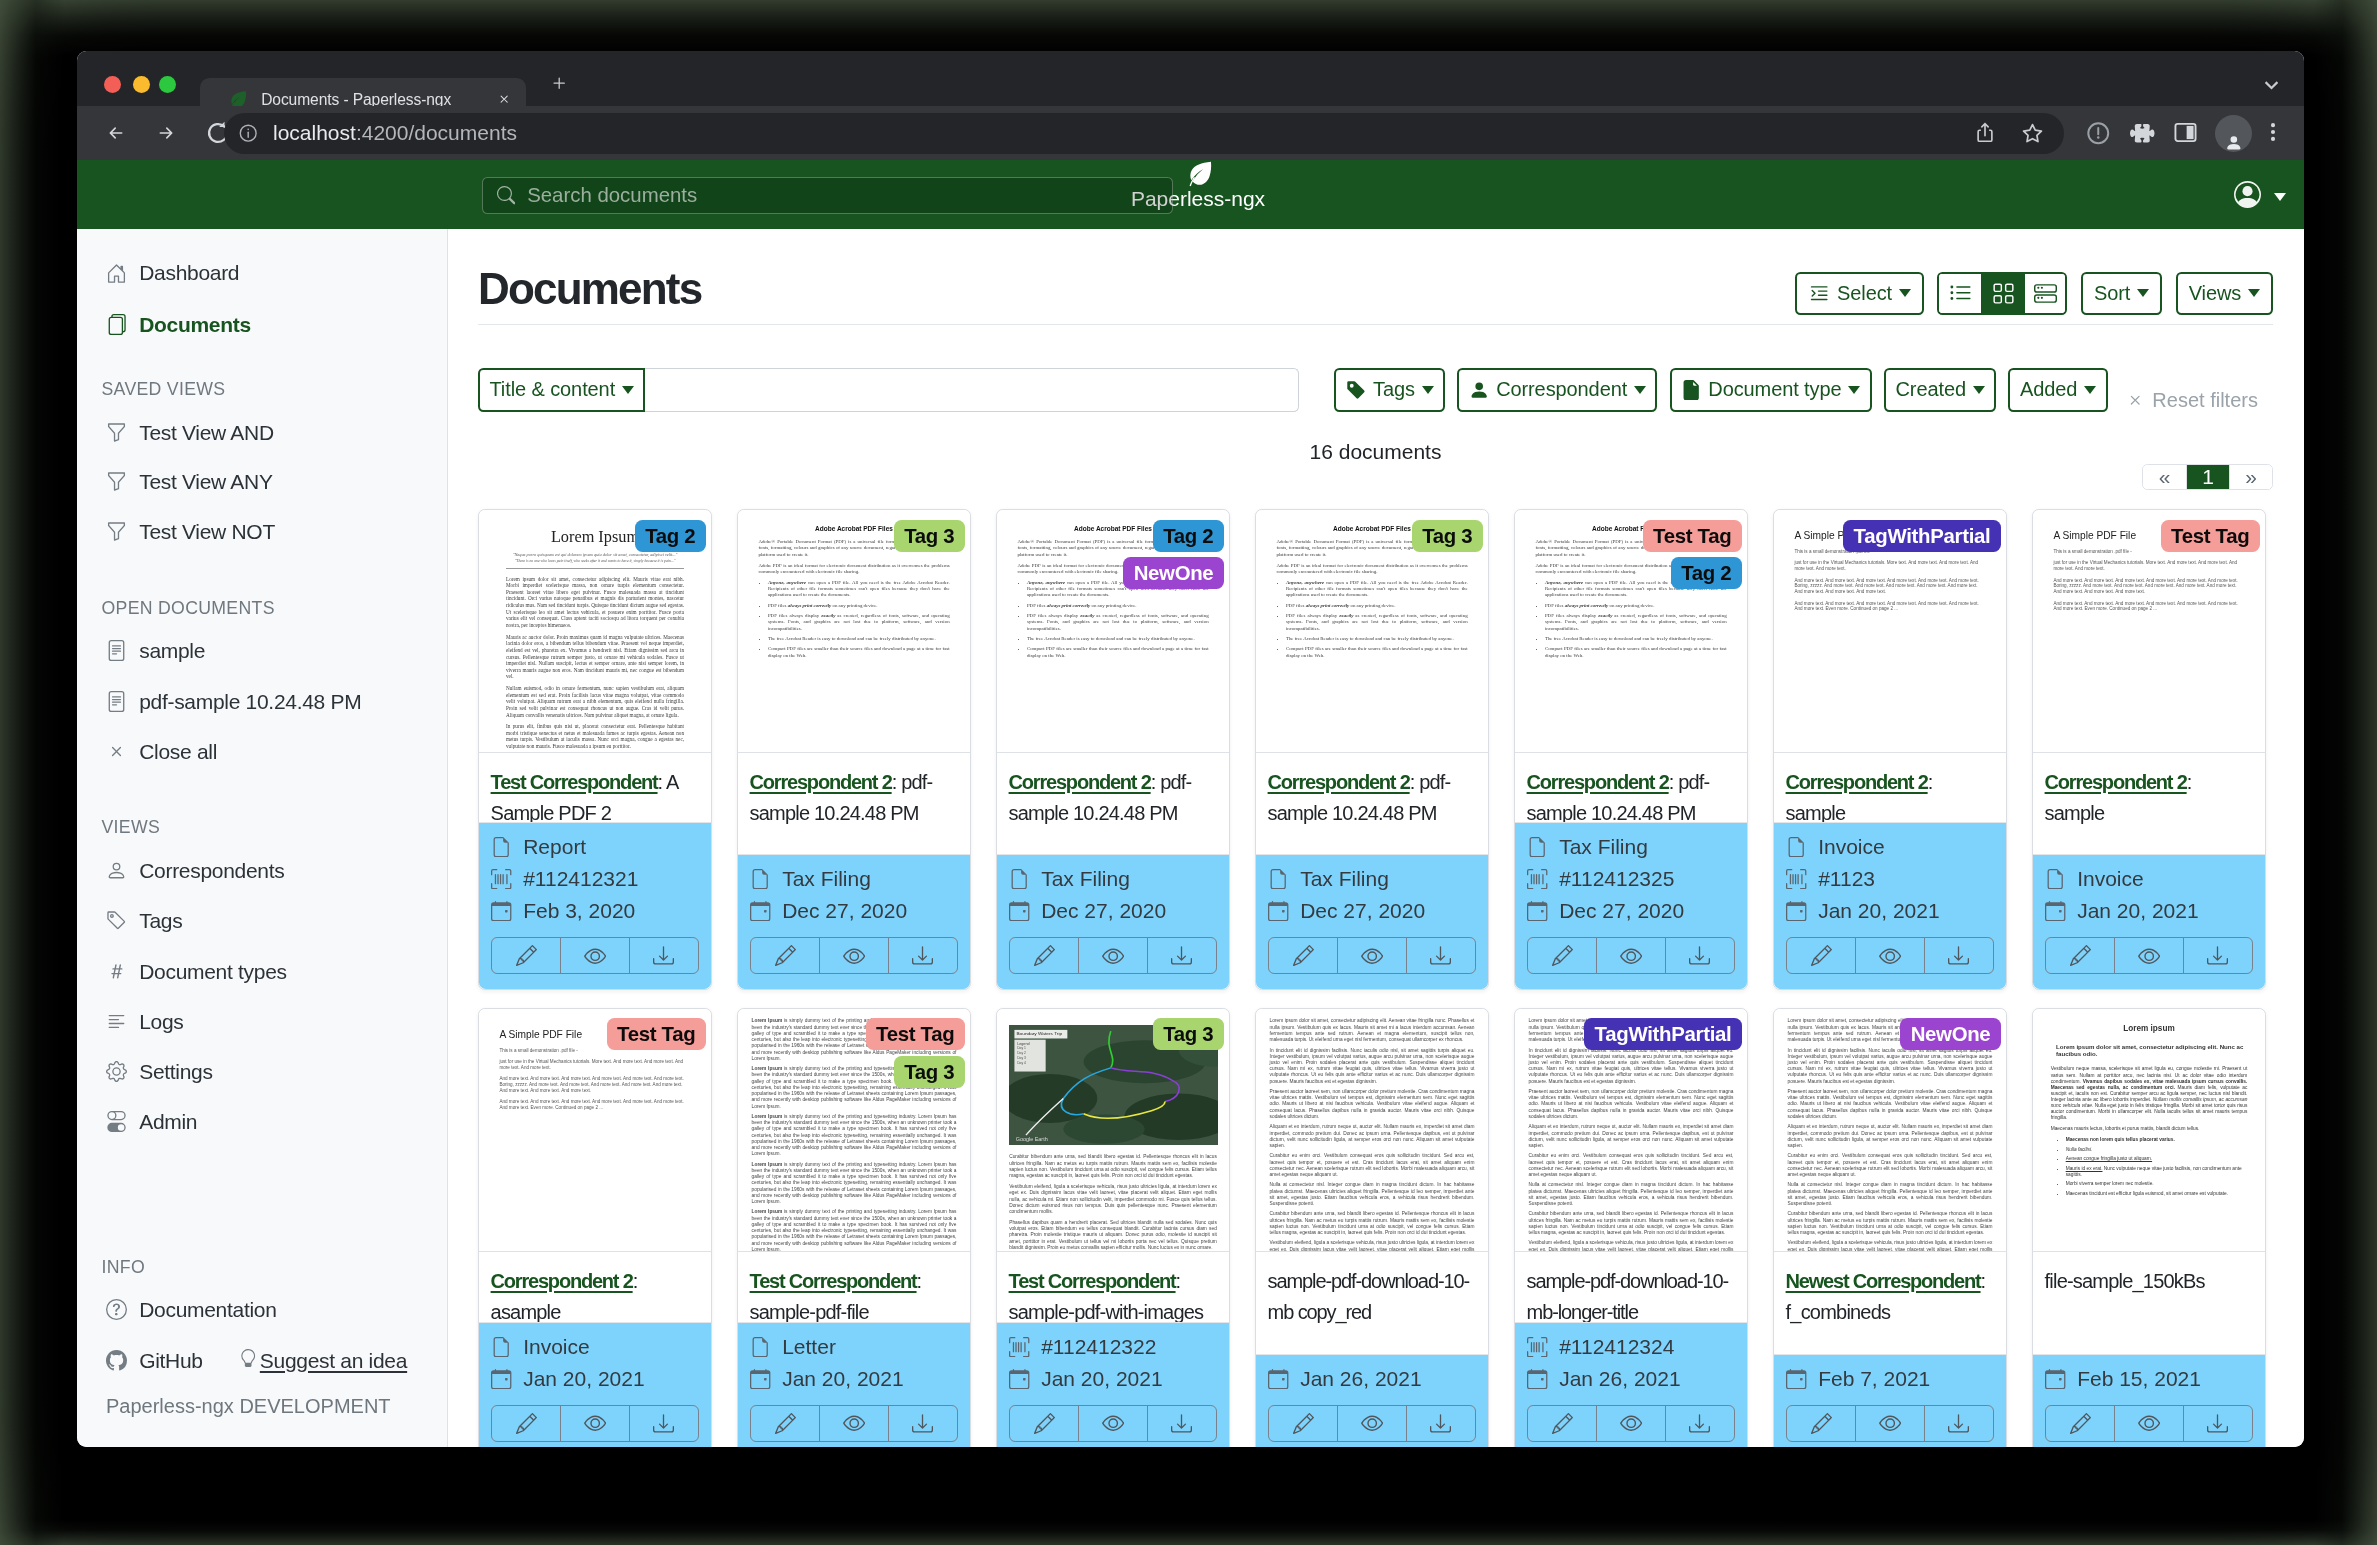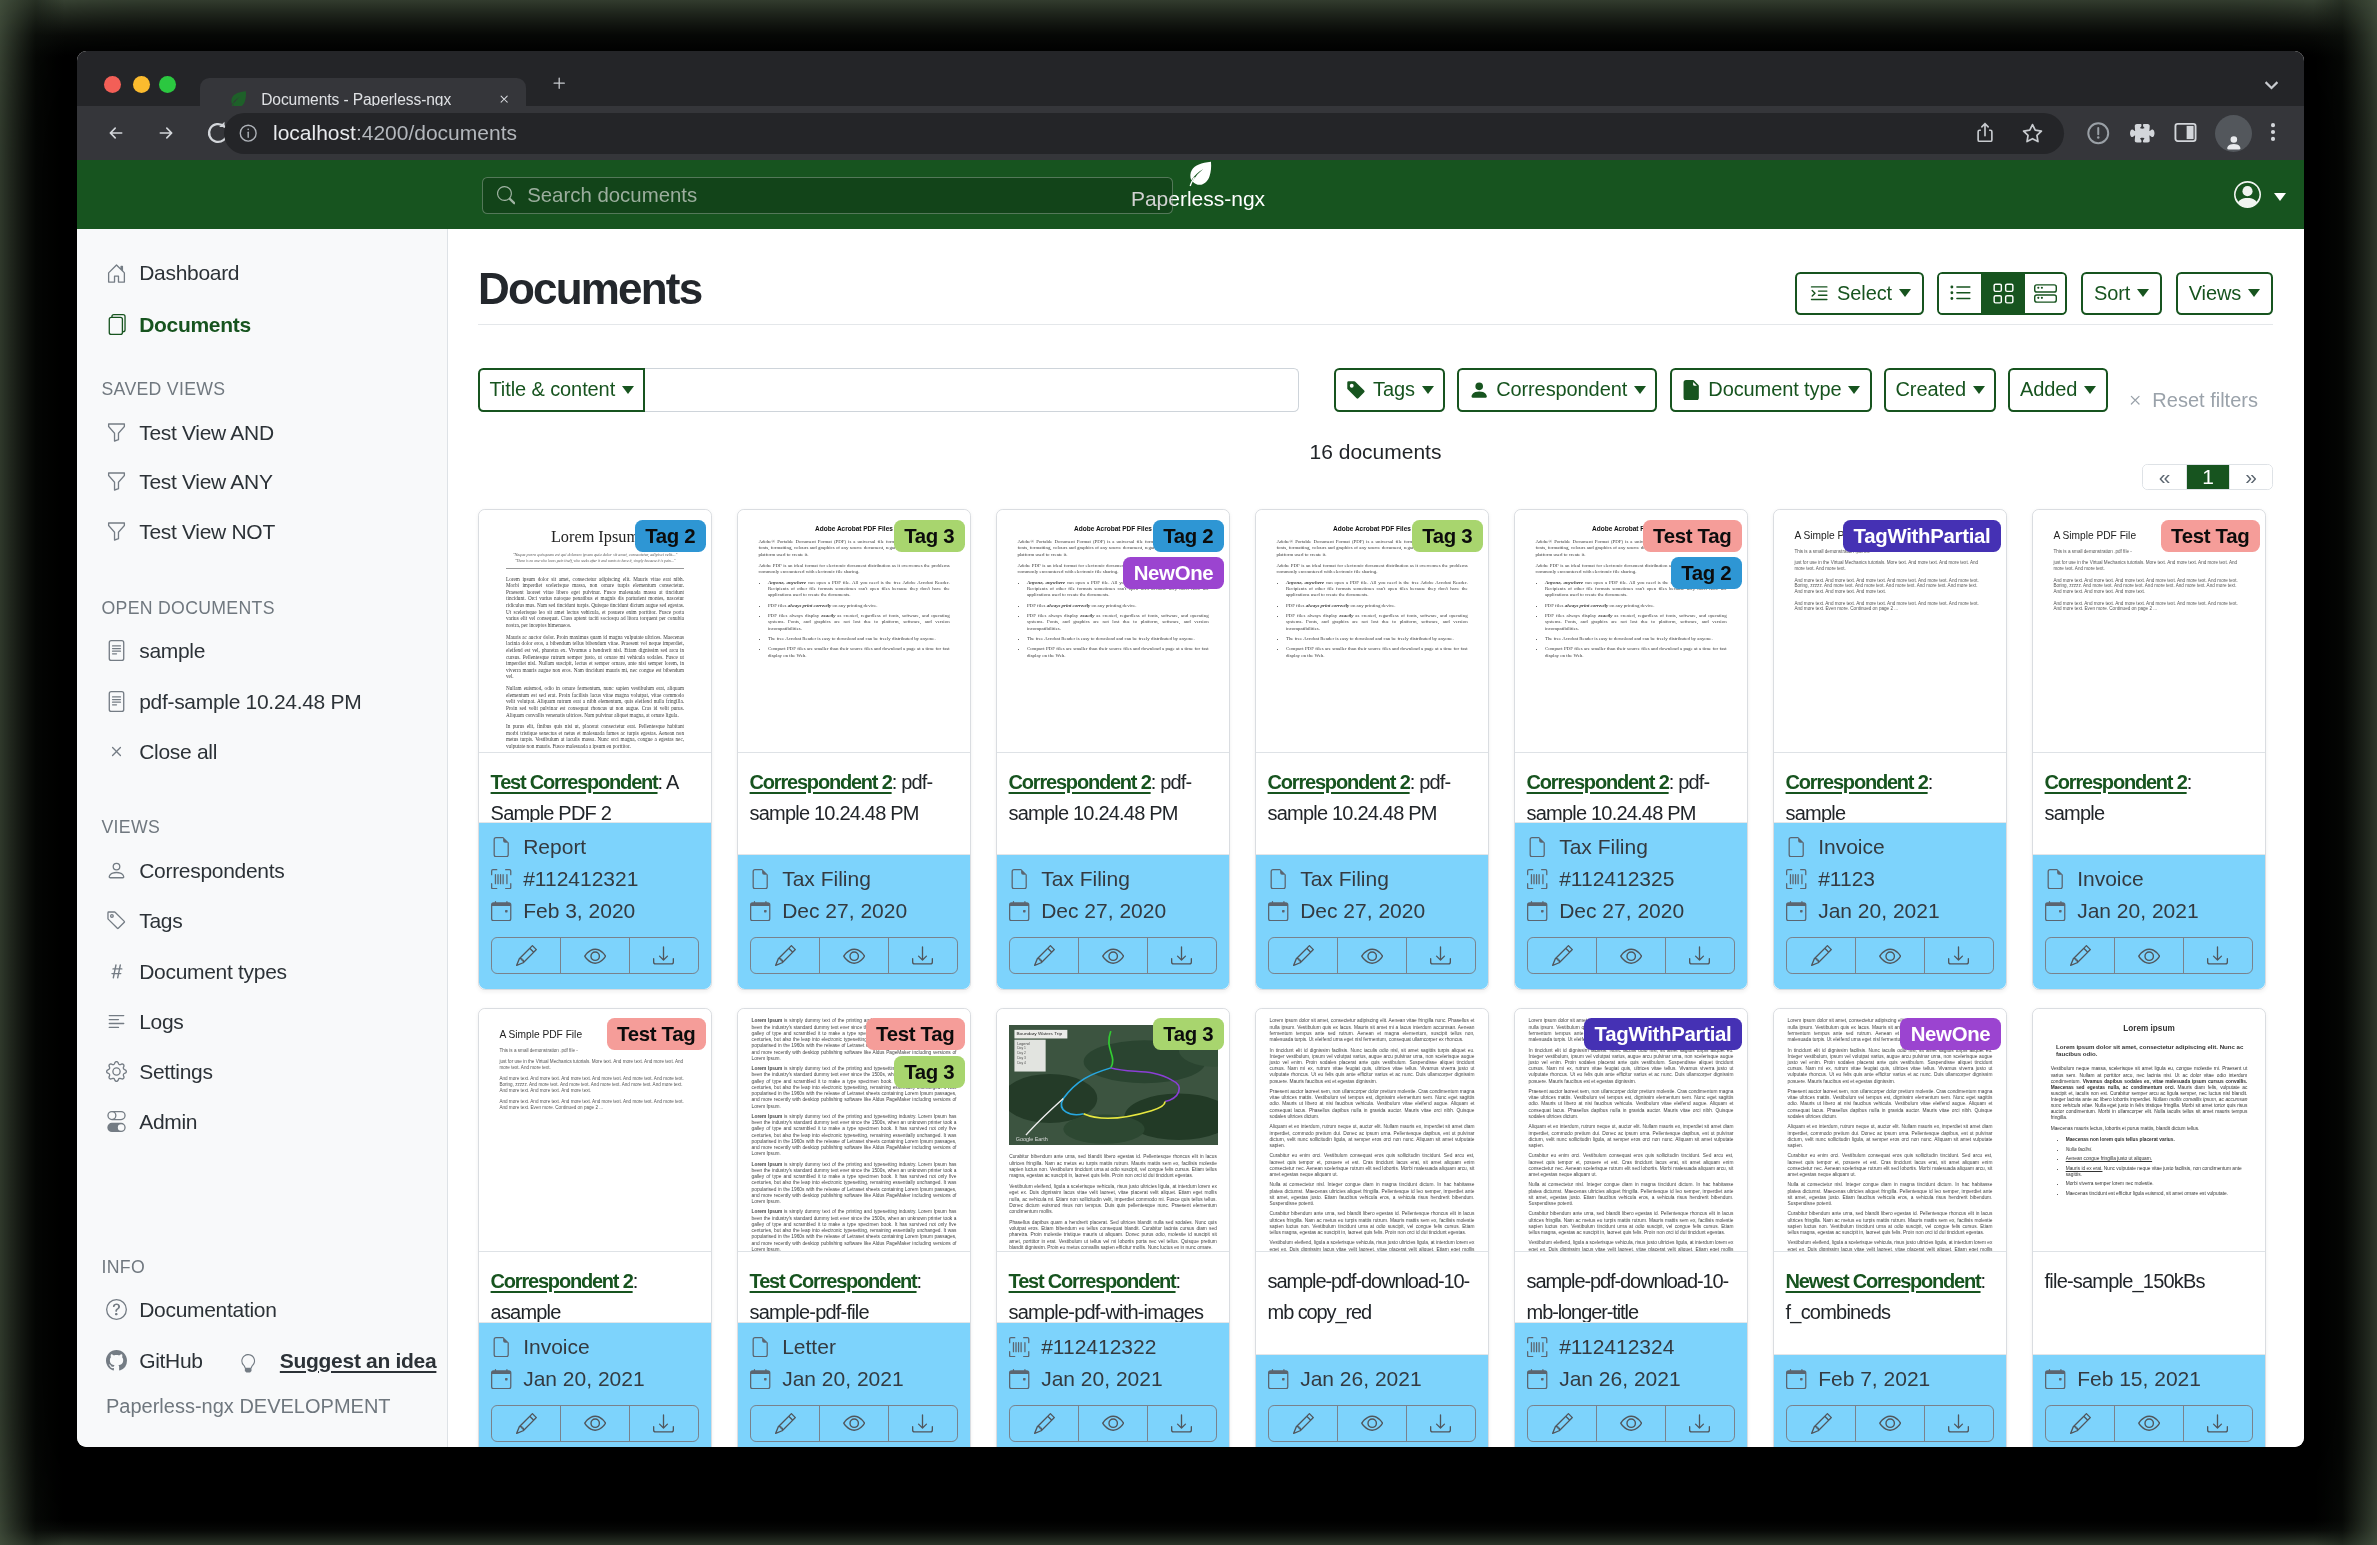--- a/index.html
+++ b/index.html
@@ -41,21 +41,21 @@
 .caret { display:inline-block; width:0; height:0; border-left:6.8px solid transparent; border-right:6.8px solid transparent;
   border-top:8.2px solid #17541f; margin-left:6.8px; vertical-align:middle; }
 
 .content { display:flex; height:1273px; }
 aside { position:relative; width:371px; background:#f8f9fa; border-right:1.4px solid #dee2e6; flex:none; }
 .sbi { position:absolute; left:29px; right:6.8px; height:31px; display:flex; align-items:center; gap:12.2px;
   font-size:21px; letter-spacing:-0.3px; color:#2c3237; white-space:nowrap; }
 .sbi svg { flex:none; }
 .sbi.active { color:#17541f; font-weight:700; }
 .sbh { position:absolute; left:24.5px; font-size:17.7px; color:#70787f; letter-spacing:0.3px; }
-.suggest { margin-left:24.5px; display:inline-flex; align-items:flex-end; gap:22px; font-weight:700; }
+.suggest { margin-left:24.5px; display:inline-flex; align-items:flex-start; gap:2px; font-weight:400; }
 .suggest u { text-underline-offset:3.4px; }
 .sbdev { position:absolute; left:29px; font-size:20px; color:#6f777e; }
 main { flex:1; min-width:0; background:#fff; padding:0 31px 0 30px; position:relative; }
 .h1row { display:flex; align-items:flex-start; margin-top:25px; height:61px; }
 h1 { font-size:44px; font-weight:700; color:#23272c; letter-spacing:-1.8px; line-height:41px; padding-top:13.6px; }
 .tbtns { margin-left:auto; display:flex; align-items:flex-start; gap:13.6px; padding-top:17.7px; }
 .gbtn { display:inline-flex; align-items:center; height:43px; padding:0 11px; border:2px solid #17541f;
   border-radius:5.4px; color:#17541f; font-size:20px; letter-spacing:-0.1px; white-space:nowrap; background:#fff; }
 .ml10 { margin-left:6.8px; }
 .btngroup { display:inline-flex; height:43px; border-radius:5.4px; overflow:hidden; border:2px solid #17541f; }

